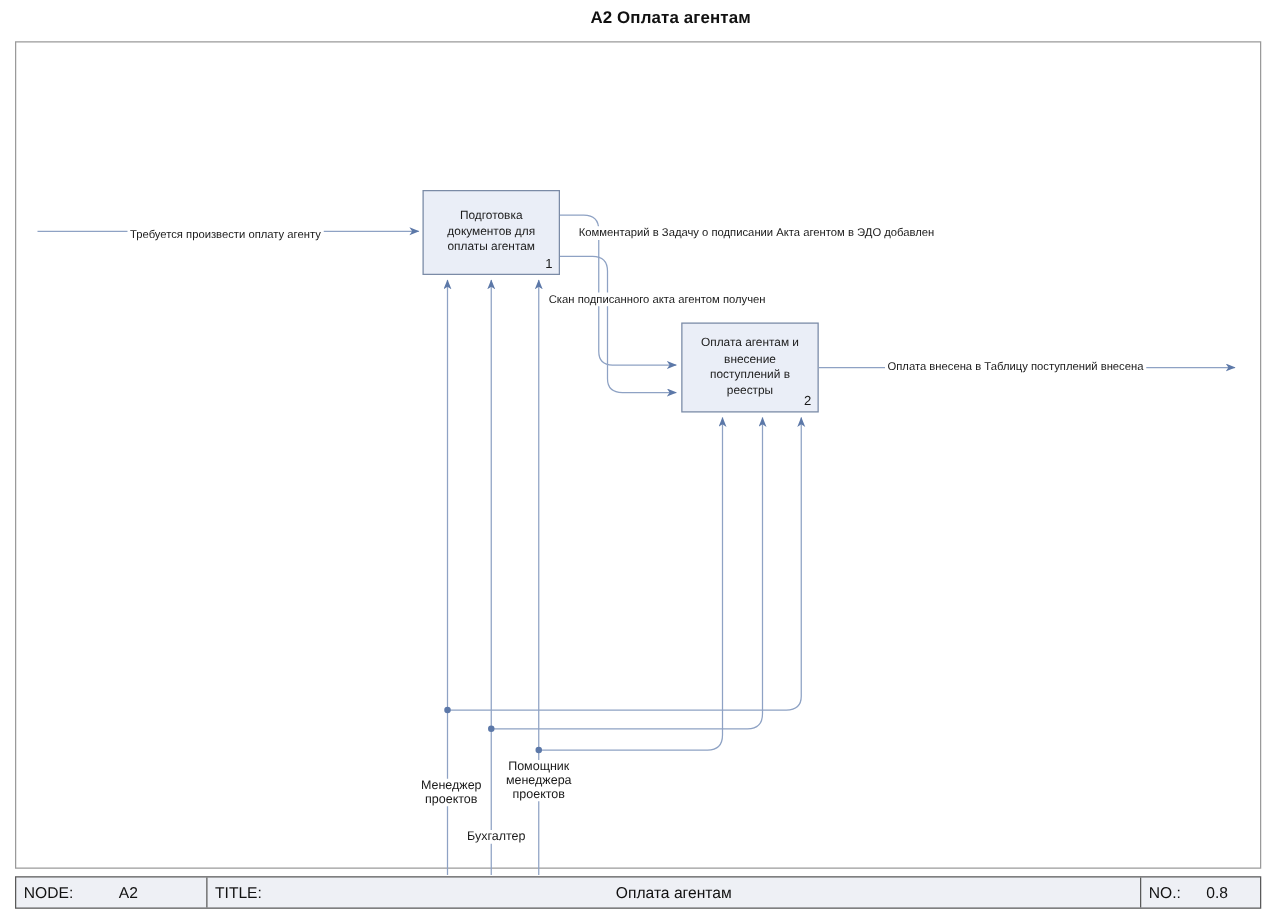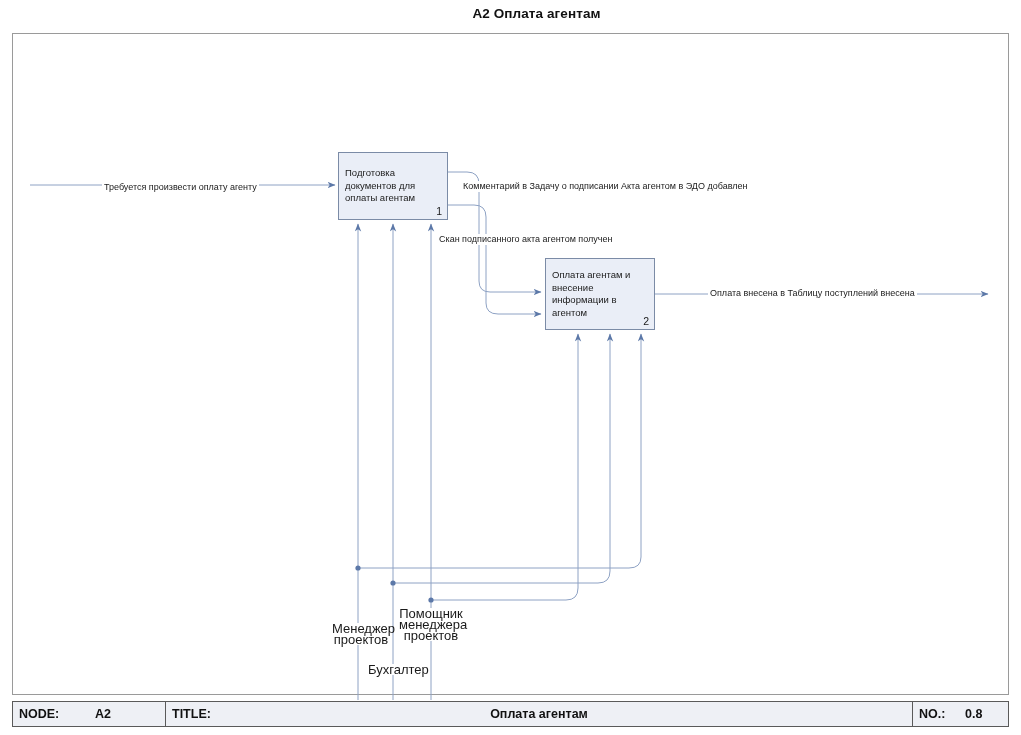--- a/index.html
+++ b/index.html
@@ -44,20 +44,21 @@
     position: absolute;
     background: #eaeef7;
     border: 1px solid #7b8ba6;
     display: flex;
     align-items: center;
     justify-content: center;
   }
   .proc-label {
     font-size: 9.5px;
     color: #1a1a1a;
+    text-align: center;
     line-height: 12.5px;
     padding: 0 6px;
     width: 100%;
   }
   .proc-num {
     position: absolute;
     right: 5px; bottom: 2px;
     font-size: 10.5px;
     color: #1a1a1a;
   }
@@ -65,21 +66,21 @@
     position: absolute;
     font-size: 9px;
     color: #1a1a1a;
     white-space: nowrap;
     background: #ffffff;
     padding: 0 2px;
     line-height: 11px;
   }
   .mech-label {
     position: absolute;
-    font-size: 13px;
+    font-size: 10px;
     color: #1a1a1a;
     text-align: center;
     line-height: 11px;
     background: #ffffff;
     padding: 0 2px;
   }
   #footer {
     position: absolute;
     left: 12px; top: 701px;
     width: 997px; height: 26px;
@@ -87,21 +88,20 @@
     background: #eef0f5;
     display: flex;
     align-items: stretch;
   }
   .f-cell {
     display: flex;
     align-items: center;
     height: 100%;
     font-size: 12.5px;
     color: #111111;
-    font-weight: bold;
   }
   #f-node { width: 153px; border-right: 1px solid #5a5a5a; padding-left: 6px; position: relative; }
   #f-title { flex: 1; border-right: 1px solid #5a5a5a; padding-left: 6px; position: relative; justify-content: flex-start; }
   #f-no { width: 95px; padding-left: 6px; position: relative; align-items: center; }
   .f-val-node { position: absolute; left: 82px; }
   .f-val-title { position: absolute; left: 0; width: 100%; text-align: center; }
   .f-val-no { position: absolute; left: 52px; }
 </style>
 </head>
 <body>
@@ -142,21 +142,21 @@
       <circle cx="431" cy="600" r="2.6"></circle>
     </g>
   </svg>
 
   <div class="proc-box" id="box-1" style="left:338px; top:152px; width:110px; height:68px;">
     <div class="proc-label">Подготовка документов для оплаты агентам</div>
     <div class="proc-num">1</div>
   </div>
 
   <div class="proc-box" id="box-2" style="left:545px; top:258px; width:110px; height:72px;">
-    <div class="proc-label">Оплата агентам и внесение информации в агентом</div>
+    <div class="proc-label">Оплата агентам и внесение поступлений в реестры</div>
     <div class="proc-num">2</div>
   </div>
 
   <div class="flow-label" style="left:102px; top:182px;">Требуется произвести оплату агенту</div>
 
   <div class="flow-label" style="left:461px; top:181px;">Комментарий в Задачу о подписании Акта агентом в ЭДО добавлен</div>
 
   <div class="flow-label" style="left:437px; top:234px;">Скан подписанного акта агентом получен</div>
 
   <div class="flow-label" style="left:708px; top:288px;">Оплата внесена в Таблицу поступлений внесена</div>

